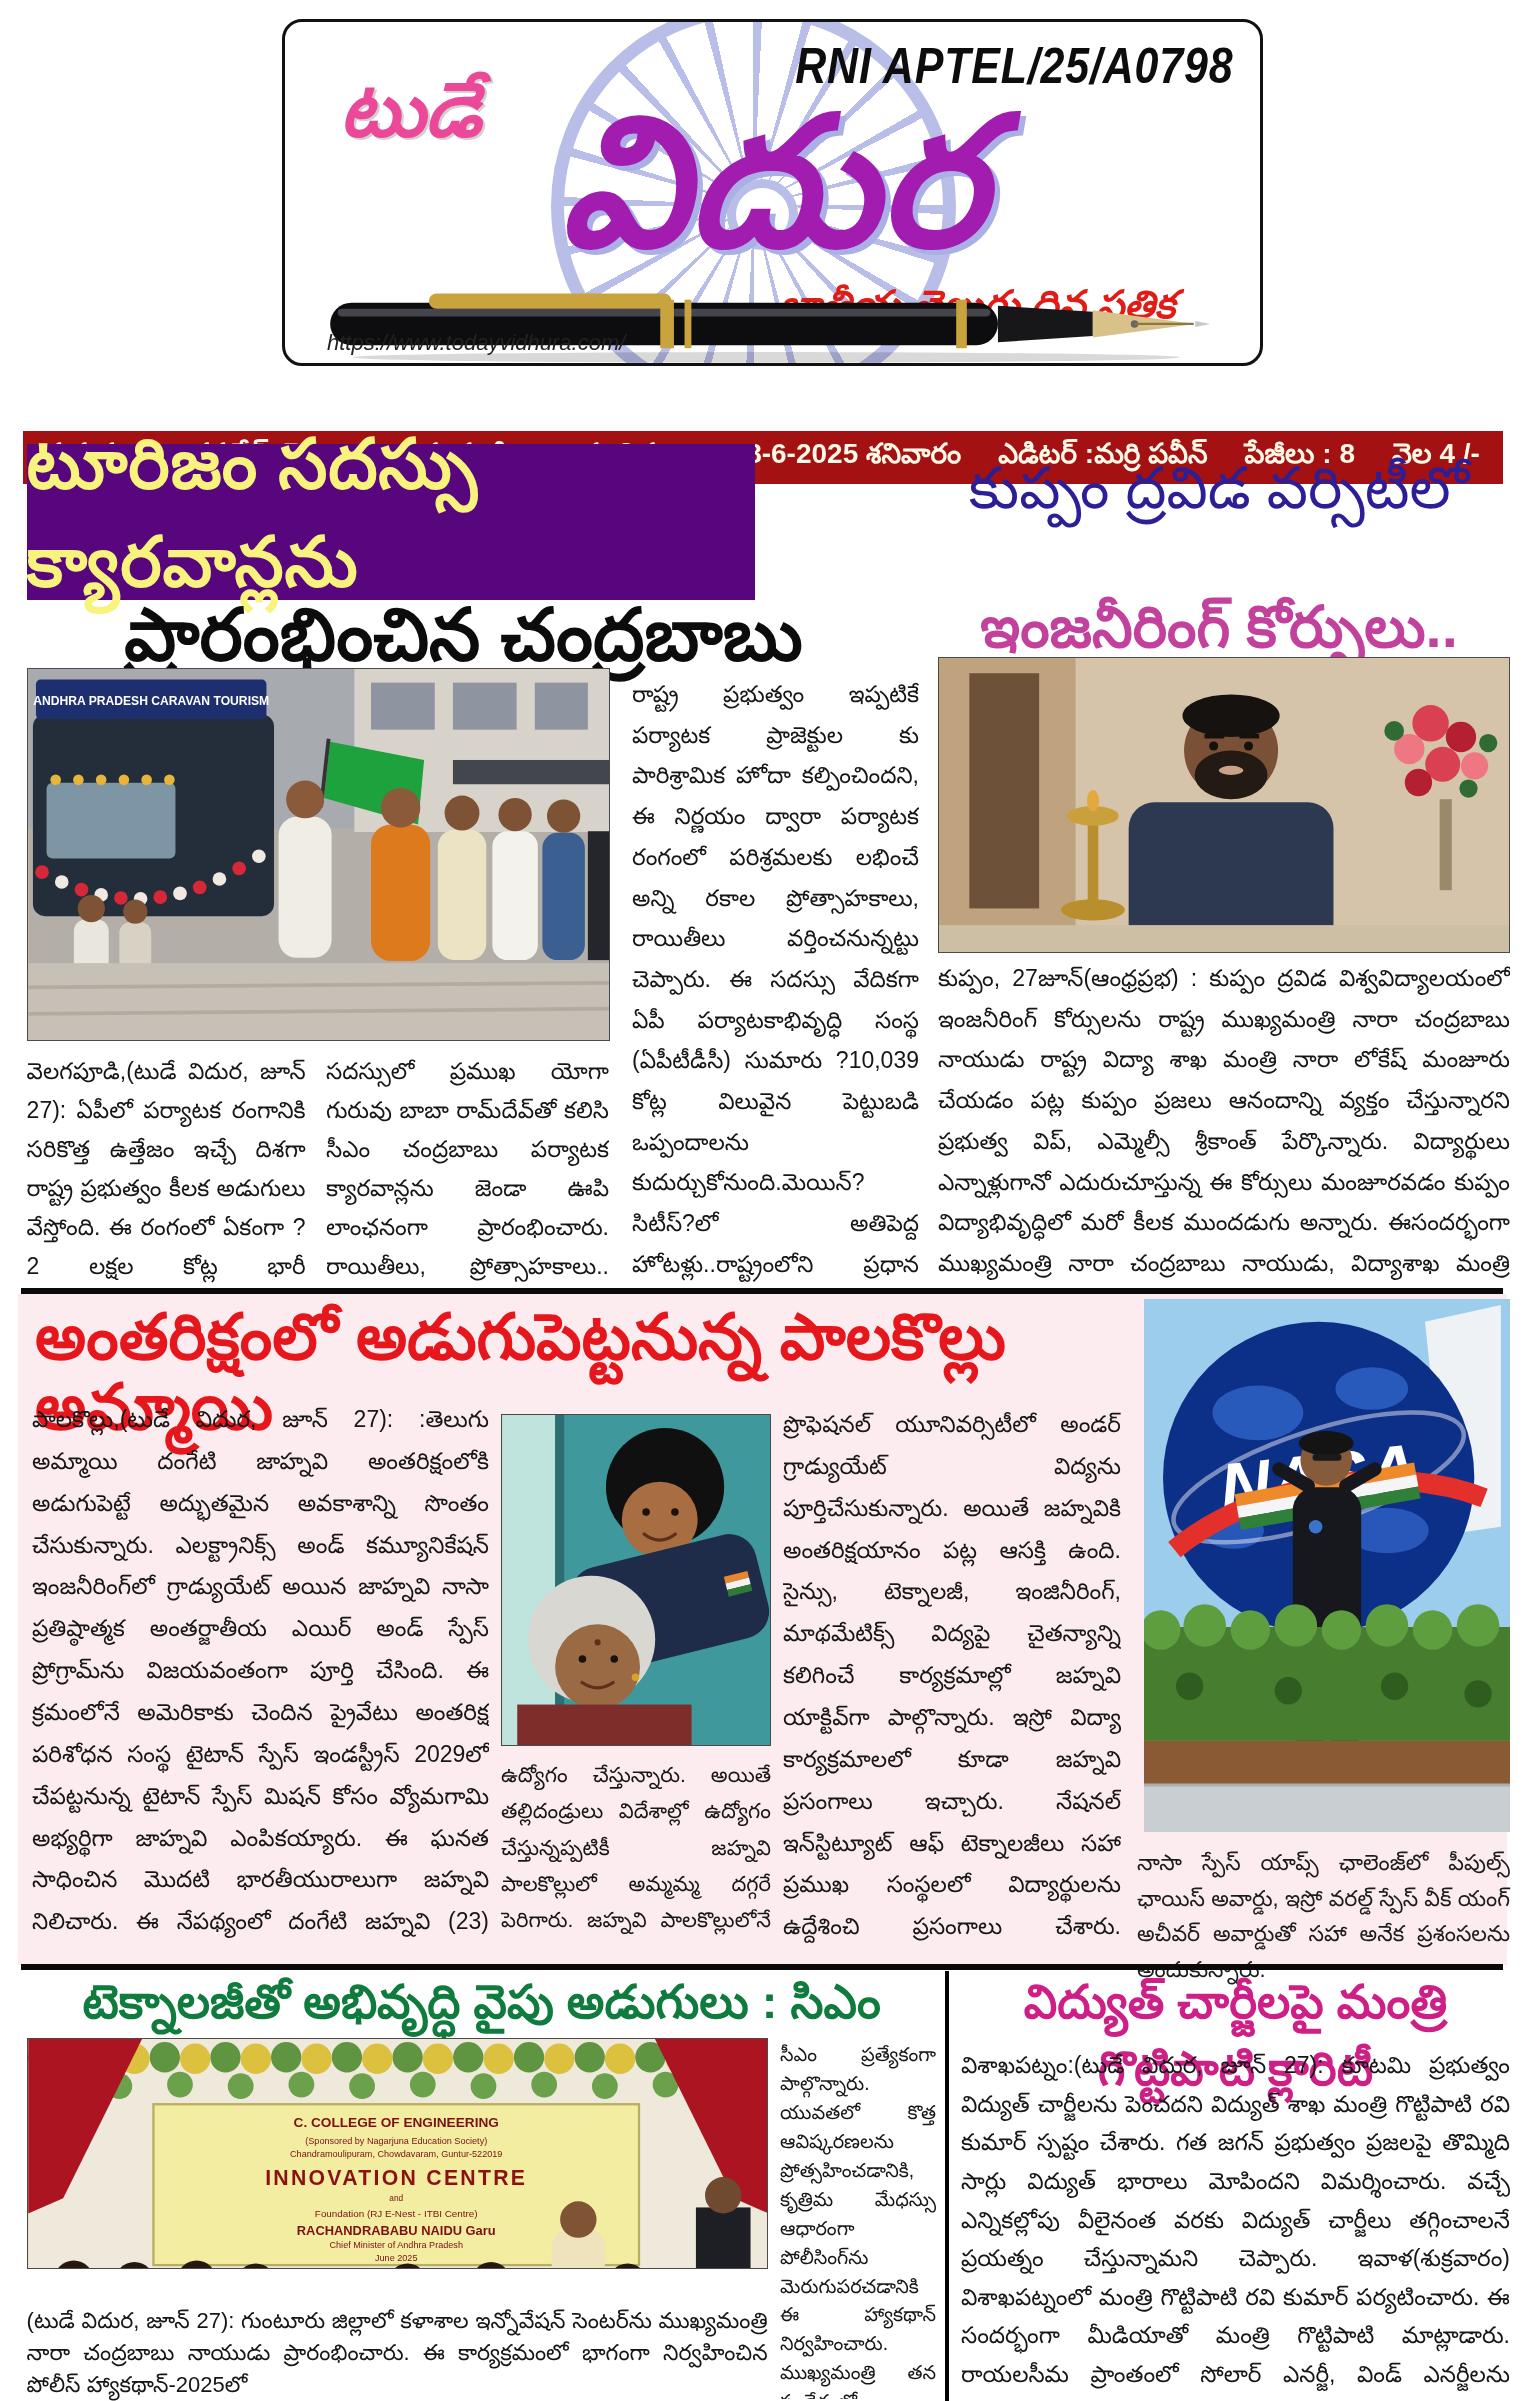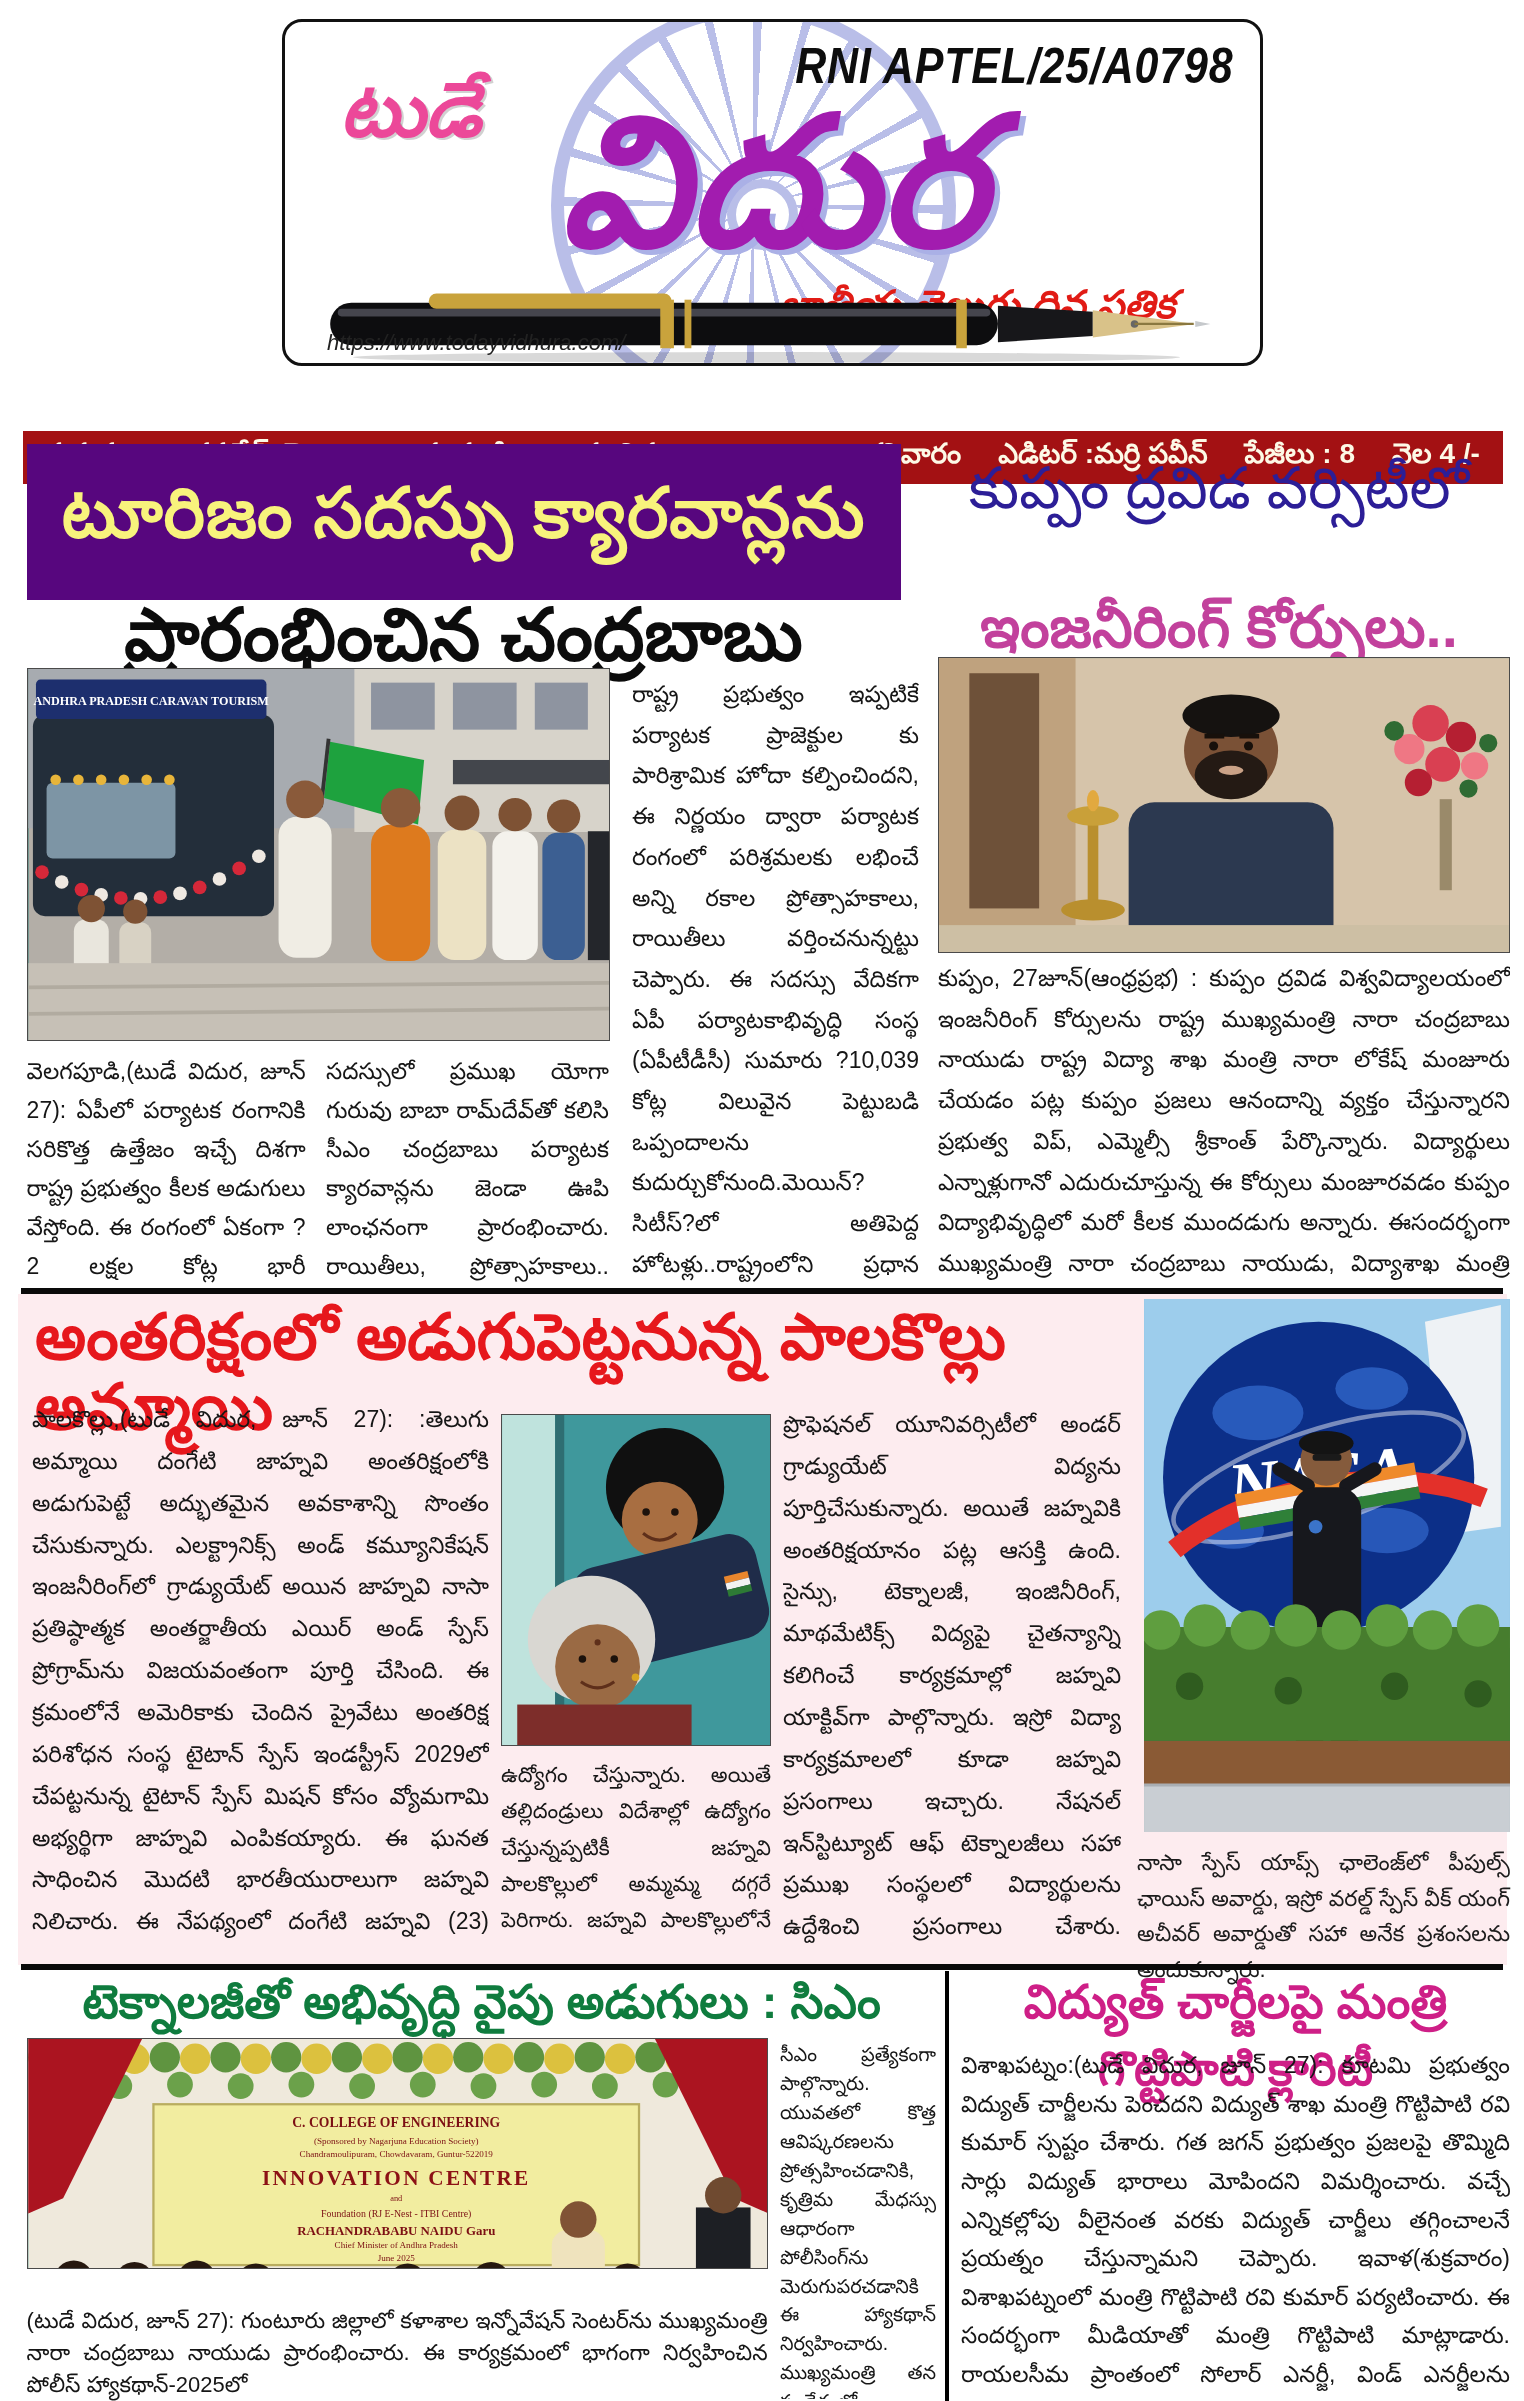--- a/index.html
+++ b/index.html
@@ -18,27 +18,27 @@
   .brandtop{left:55px;top:44px;font-size:76px;font-weight:bold;color:#ec4899;text-shadow:2.3px 2.3px 0 rgba(0,0,0,.18);}
   .brand{left:50%;top:70px;transform:translateX(-50%);font-size:181px;font-weight:bold;color:#a21caf;
          text-shadow:5.3px 5.3px 0 #aab0e6;white-space:nowrap;line-height:1;}
   .tagline{right:85px;top:261px;font-size:39px;font-weight:bold;color:#e11b15;}
   .mast-url{left:42px;top:308px;font-size:22px;color:#222;}
   
   .infobar{left:23px;top:385px;width:1480px;height:53px;background:#a31113;color:#fdf9e6;
            display:flex;align-items:center;justify-content:space-between;padding:0 23px;box-sizing:border-box;
            font-size:28px;font-weight:bold;white-space:nowrap;margin-top:46px;}
   
-  .hl-purple{left:26.6px;top:444px;width:874px;height:156px;background:#57067e;display:flex;align-items:center;
+  .hl-purple{left:26.6px;top:444px;width:728px;height:156px;background:#57067e;display:flex;align-items:center;
              justify-content:center;color:#f8f37c;font-size:70px;font-weight:bold;letter-spacing:0.8px;}
   .hl-black{left:26.6px;top:601px;width:874px;height:85px;display:flex;align-items:center;justify-content:center;
             color:#0c0c0c;font-size:73px;font-weight:bold;}
   .hl-kup1{left:929px;top:454px;width:580px;text-align:center;color:#2c1e97;font-size:58px;font-weight:normal;}
   .hl-kup2{left:929px;top:545px;width:580px;text-align:center;color:#c2419c;font-size:58px;font-weight:bold;margin-top:48px;}
-  .photo{overflow:hidden;border:1.5px solid #4a4a4a;background:#0f766e;box-sizing:border-box;font-family:Liberation Serif, serif;}
+  .photo{overflow:hidden;border:1.5px solid #4a4a4a;background:#fdba74;box-sizing:border-box;}
   .rule-h{background:#0a0a0a;}
   .pinkband{left:18px;top:1294px;width:1489px;height:671px;background:#fdecef;}
   .hl-space{left:35px;top:1302px;width:1085px;color:#e6171c;font-size:64px;font-weight:bold;line-height:1.1;}
   .hl-green{left:26.6px;top:1974px;width:910px;text-align:center;color:#0f7c3e;font-size:47px;font-weight:bold;}
   .hl-mag{left:961px;top:1974px;width:549px;text-align:center;color:#ce1f87;font-size:47px;font-weight:bold;}
   .caption{font-size:22px;line-height:1.62;text-align:justify;color:#1c1c1c;}
   .vrule{background:#000;}
 </style>
 </head>
 <body>

